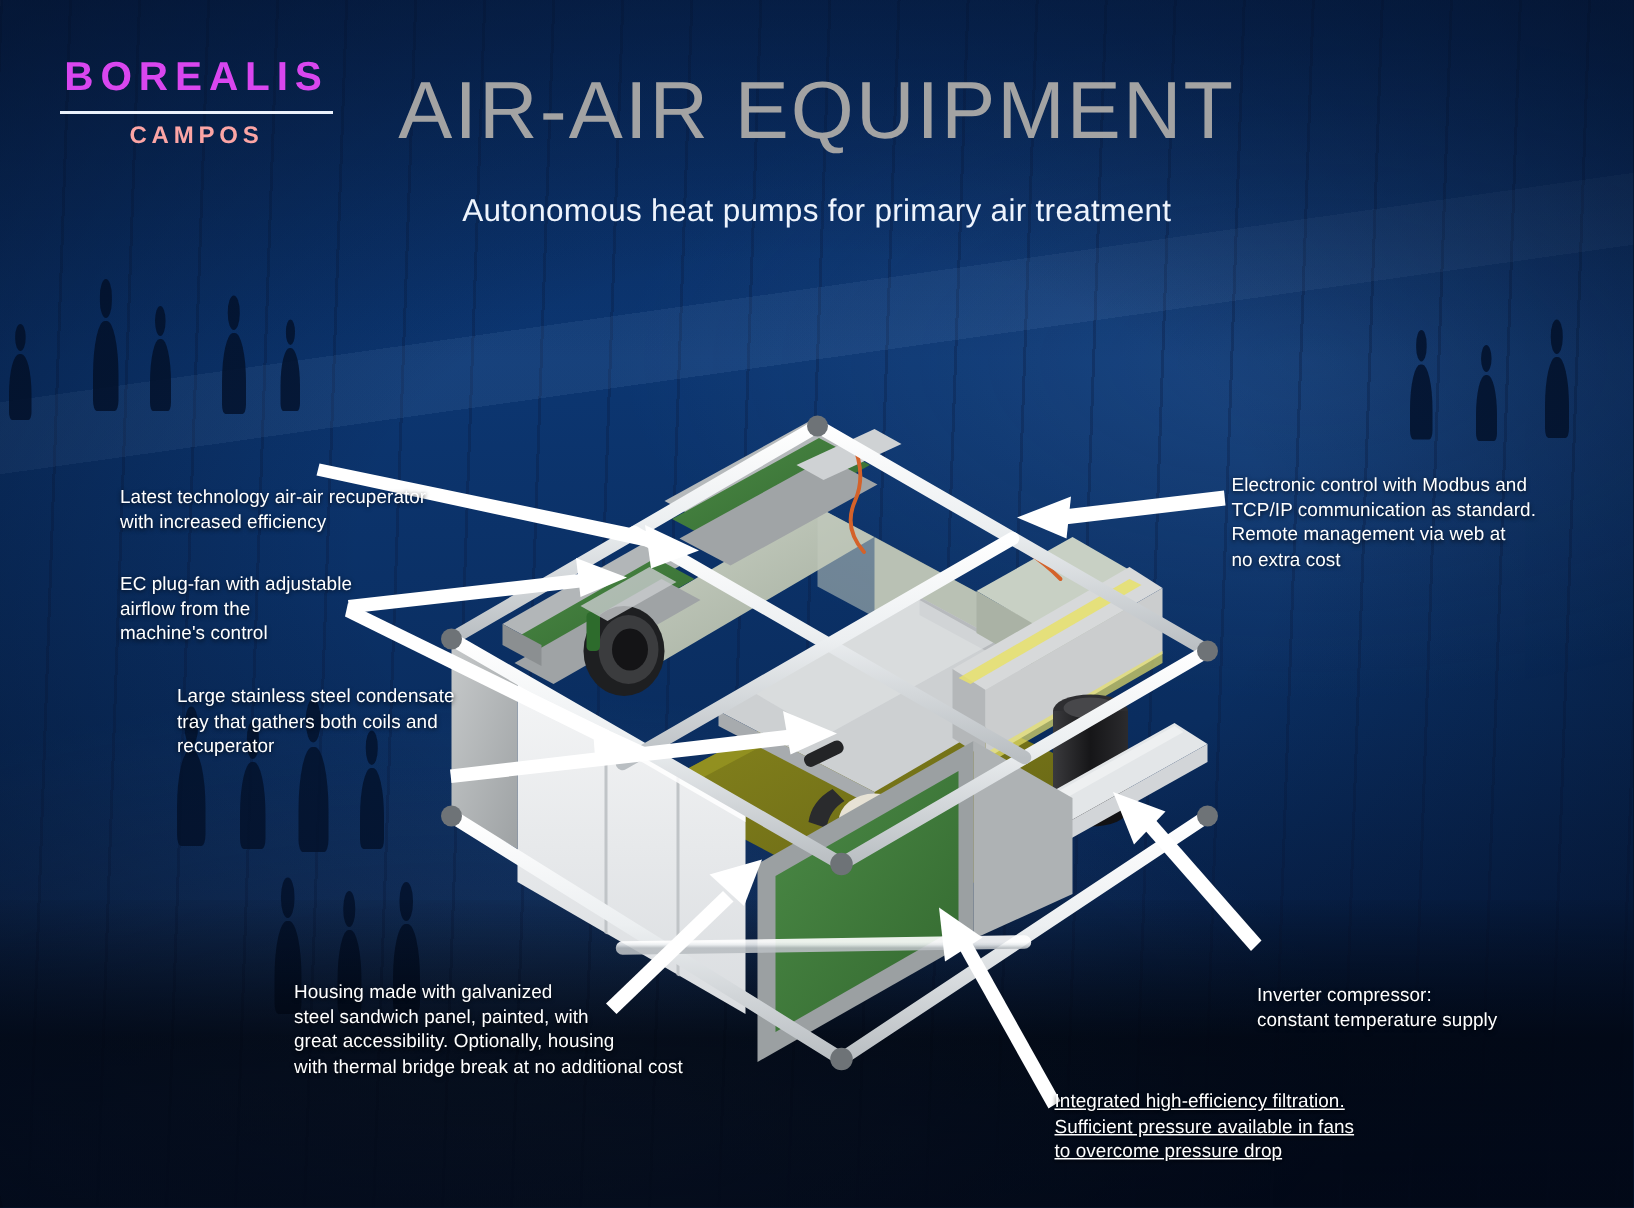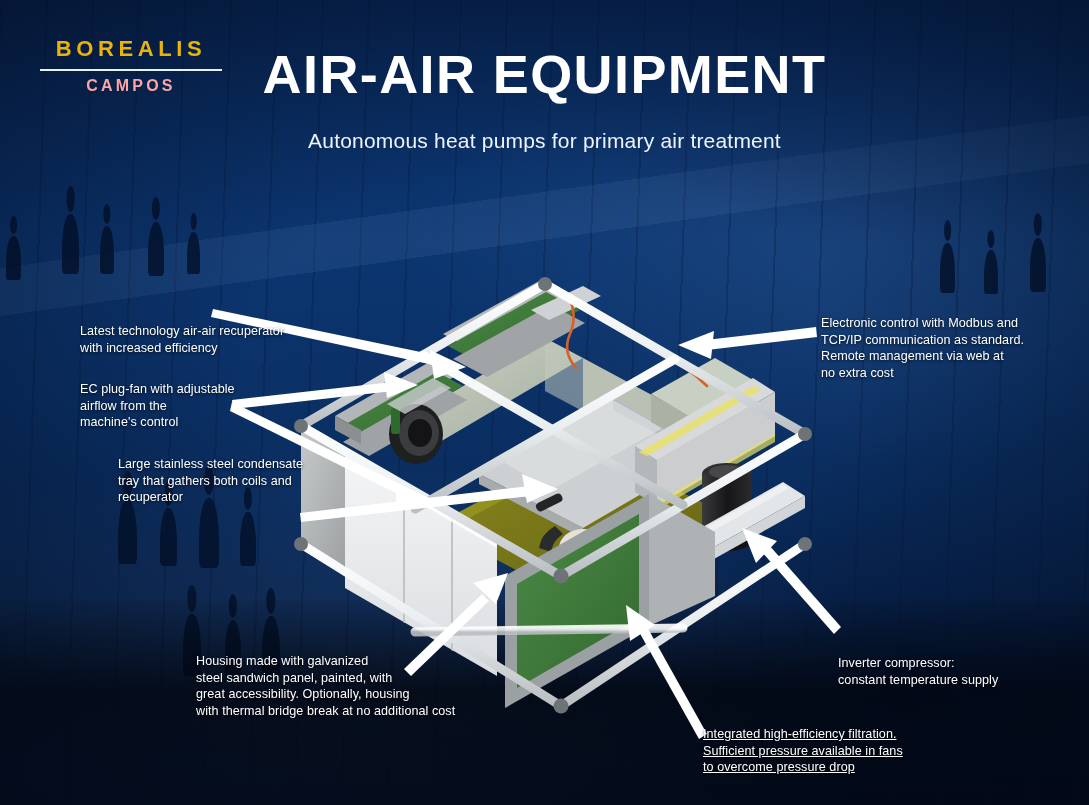--- a/index.html
+++ b/index.html
@@ -47,32 +47,32 @@
     background:radial-gradient(ellipse 70% 62% at 50% 46%, rgba(0,0,0,0) 40%, rgba(2,10,28,.55) 100%);
   }
   
   .fig{position:absolute;background:#03132e;opacity:.85;border-radius:46% 46% 14% 14%/60% 60% 12% 12%;}
   .fig::after{content:"";position:absolute;left:50%;top:-46%;width:52%;height:42%;transform:translateX(-50%);
     background:#03132e;border-radius:50%;}
 
   
   #logo{position:absolute;left:36px;top:38px;width:190px;text-align:center;}
   .logo-main{
-    color:#eab308;font-size:22px;font-weight:700;letter-spacing:4.6px;line-height:1;
+    color:#d946ef;font-size:27px;font-weight:700;letter-spacing:4.6px;line-height:1;
     white-space:nowrap;
   }
   .logo-rule{height:1.5px;background:#eaf1fb;margin:9px 4px 7px 4px;}
   .logo-sub{
     color:#fca5a5;font-size:16px;font-weight:700;letter-spacing:3.2px;line-height:1;
   }
 
   
   #title-block{position:absolute;left:0;right:0;top:46px;text-align:center;}
   .title1{
-    color:#ffffff;font-size:54px;font-weight:700;letter-spacing:1.4px;line-height:1.05;
+    color:#a3a3a3;font-size:54px;font-weight:400;letter-spacing:1.4px;line-height:1.05;
     margin:0;
   }
   .title2{
     color:#fff;font-size:54px;font-weight:700;letter-spacing:.6px;line-height:1.12;
     margin:6px 0 0 0;
   }
   .subtitle{
     color:#eef4fd;font-size:21px;font-weight:300;letter-spacing:.2px;
     margin:26px 0 0 0;
   }

